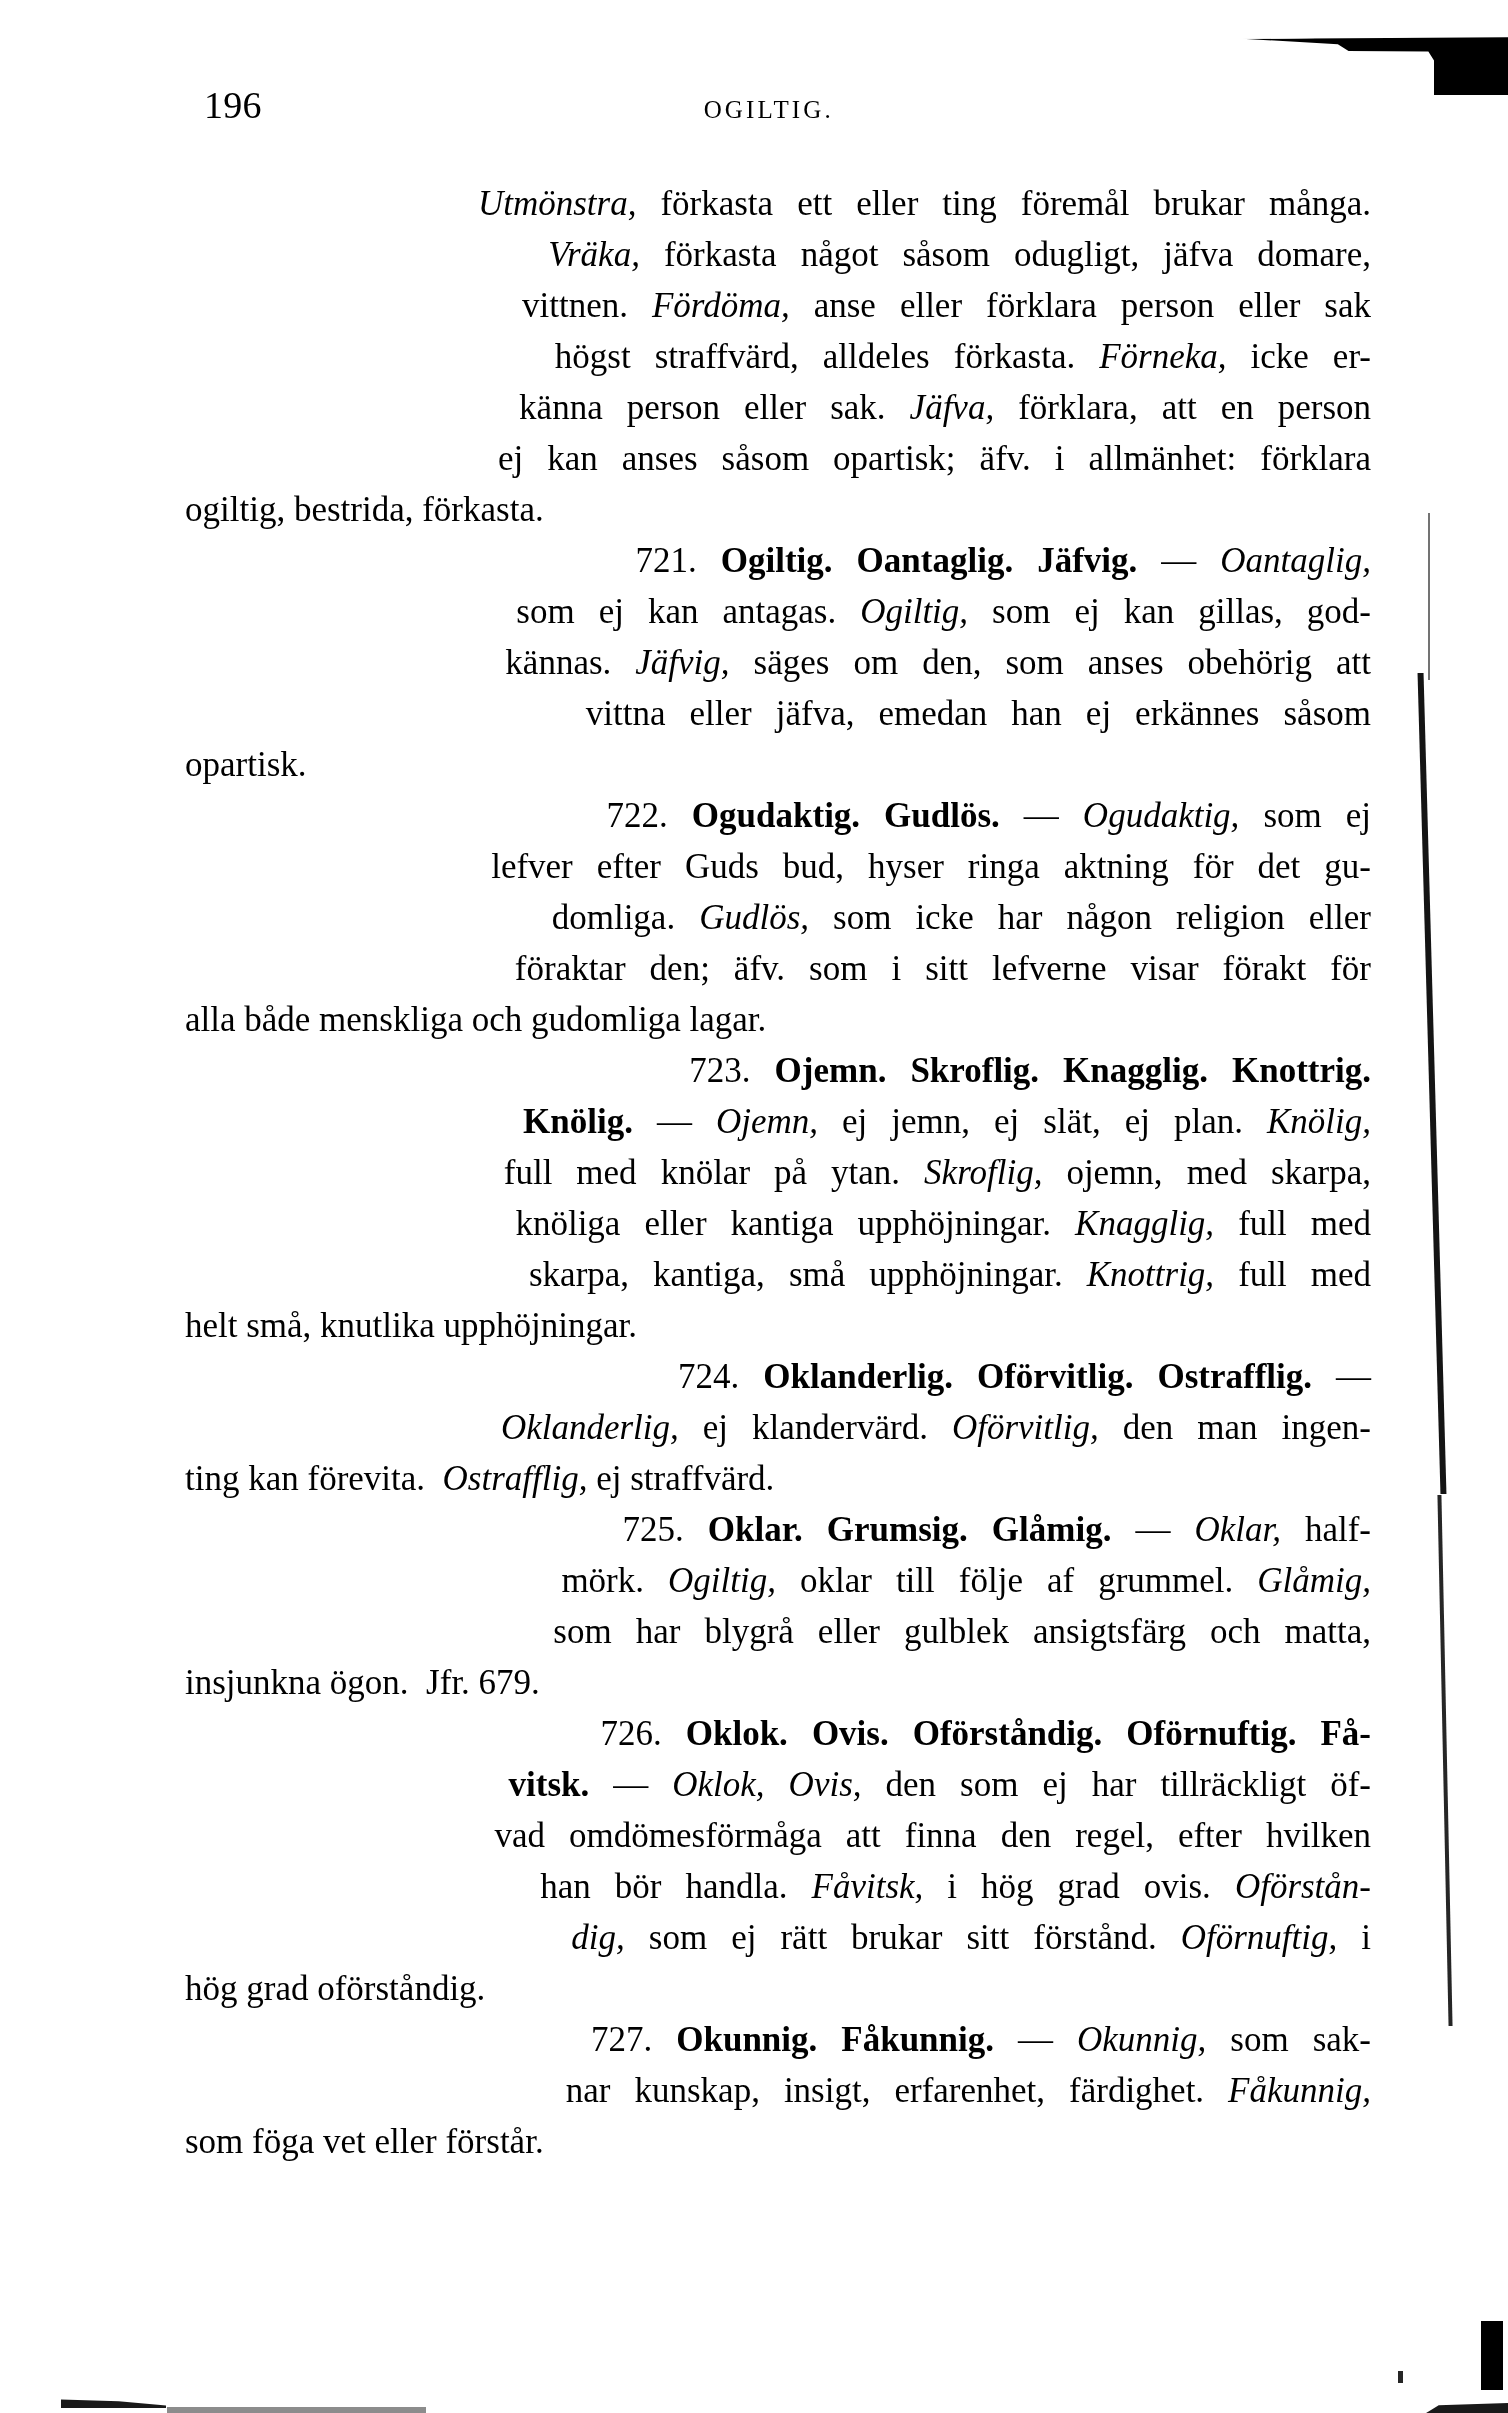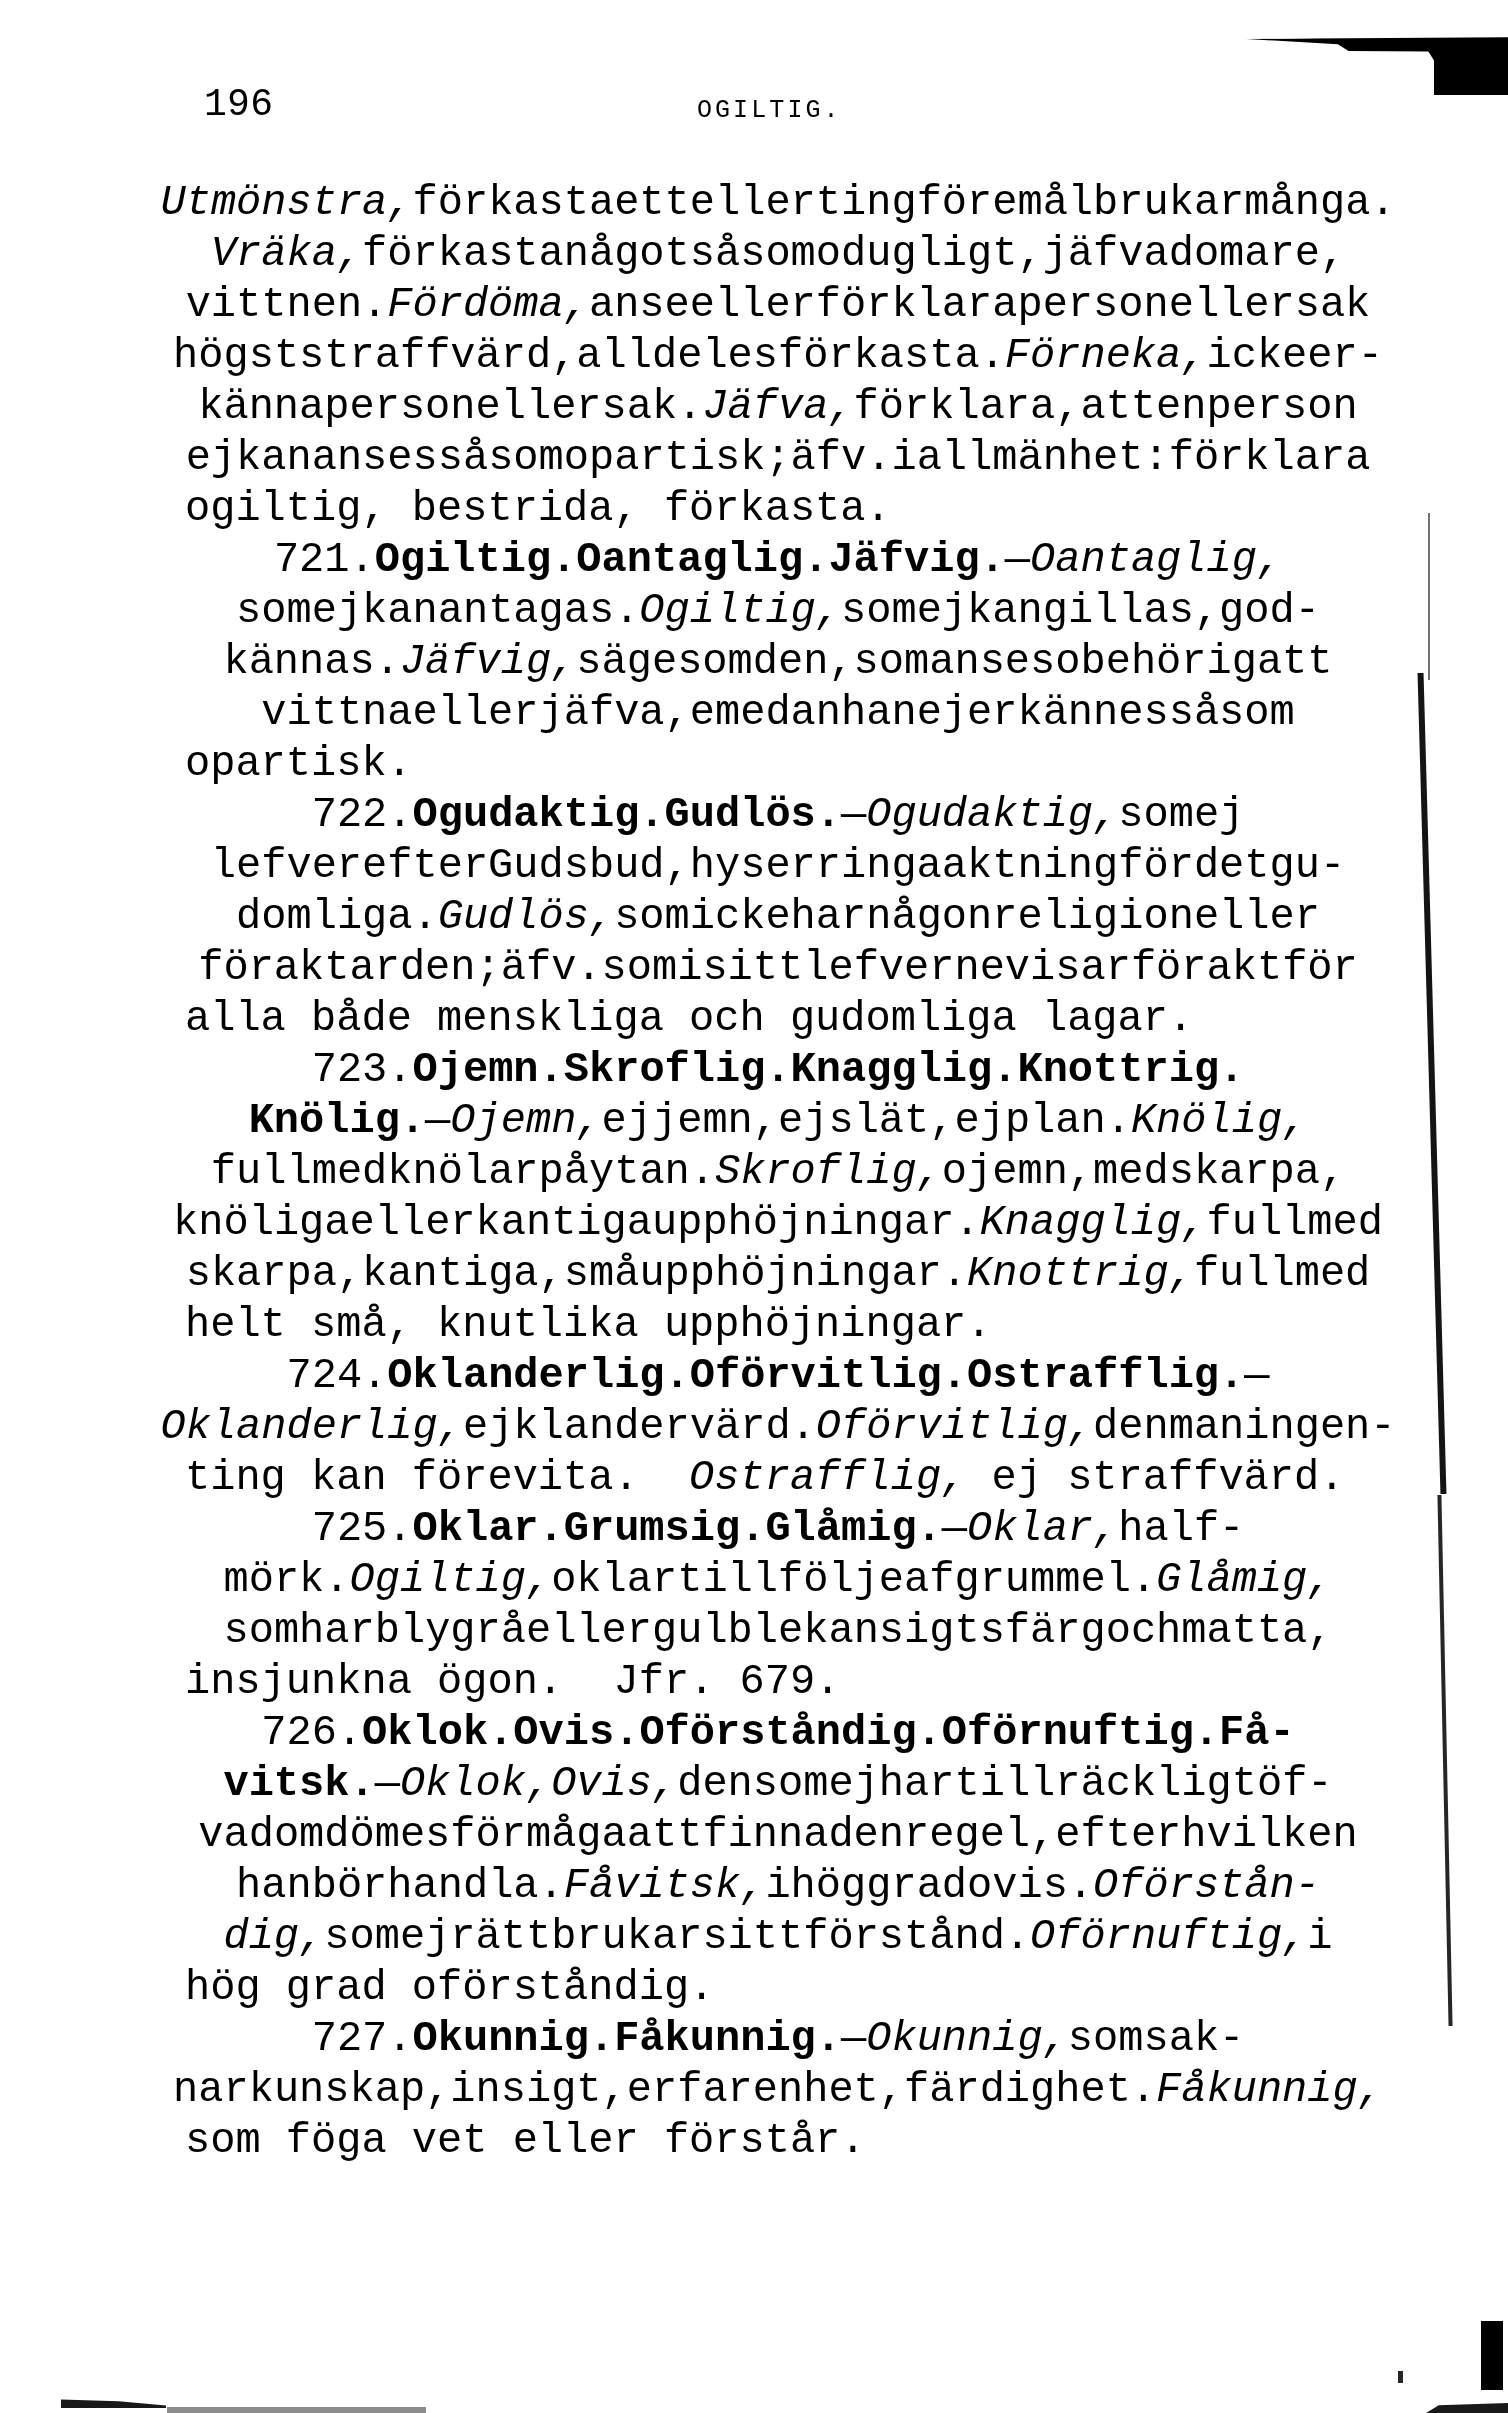--- a/index.html
+++ b/index.html
@@ -6,21 +6,21 @@
     margin: 0;
     padding: 0;
     background: #ffffff;
   }
   .page {
     position: relative;
     width: 1508px;
     height: 2413px;
     background: #ffffff;
     overflow: hidden;
-    font-family: Liberation Mono, monospace;
+    font-family: Liberation Serif, serif;
     color: #000000;
   }
 
   
   .artifact-top-right {
     position: absolute;
     top: 36px;
     right: 0px;
     width: 266px;
     height: 32px;
@@ -140,27 +140,28 @@
 
   
   .body {
     position: absolute;
     top: 178px;
     left: 185px;
     width: 1186px;
   }
   .ln {
     display: flex;
-    justify-content: center;
+    justify-content: flex-end;
     width: 100%;
-    font-size: 42px;
+    font-size: 35px;
     line-height: 51px;
     height: 51px;
     white-space: pre;
     overflow: visible;
+    gap: 24px;
   }
   
   .ln.flush {
     display: block;
     text-align: left;
   }
   .ln > span { display: inline-block; }
 
   i  { font-style: italic; }
   b  { font-weight: bold; font-style: normal; }

